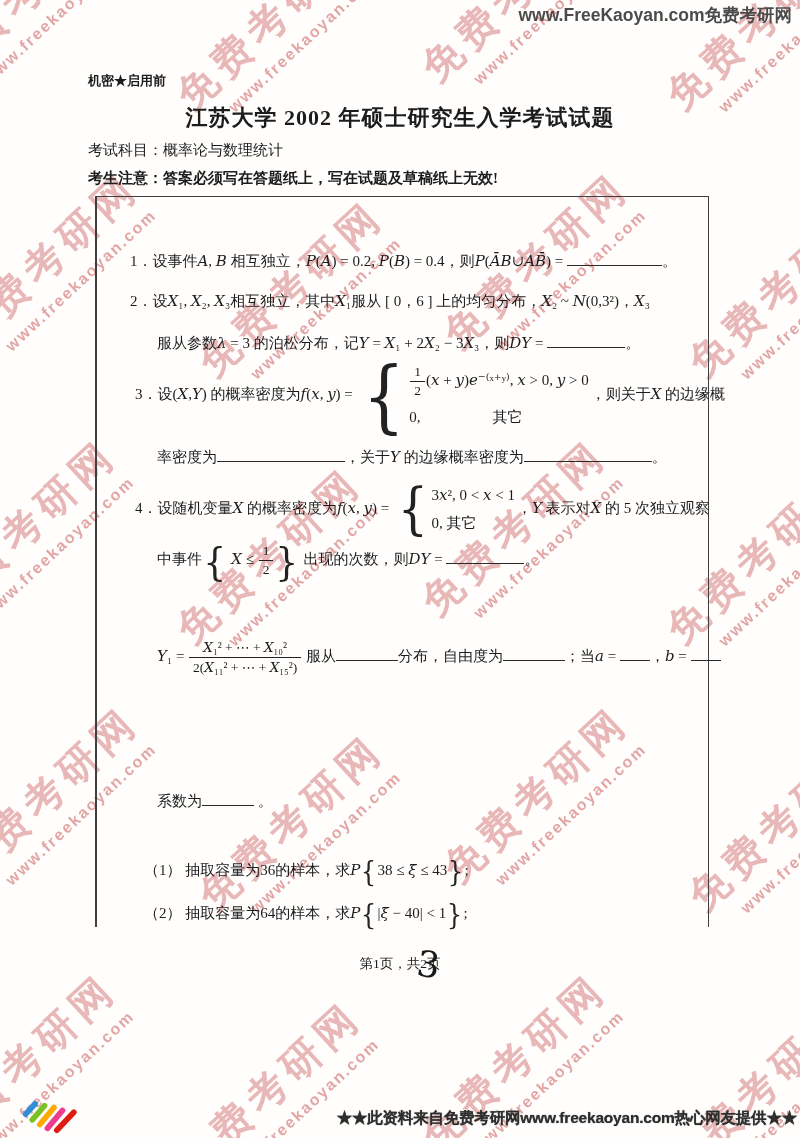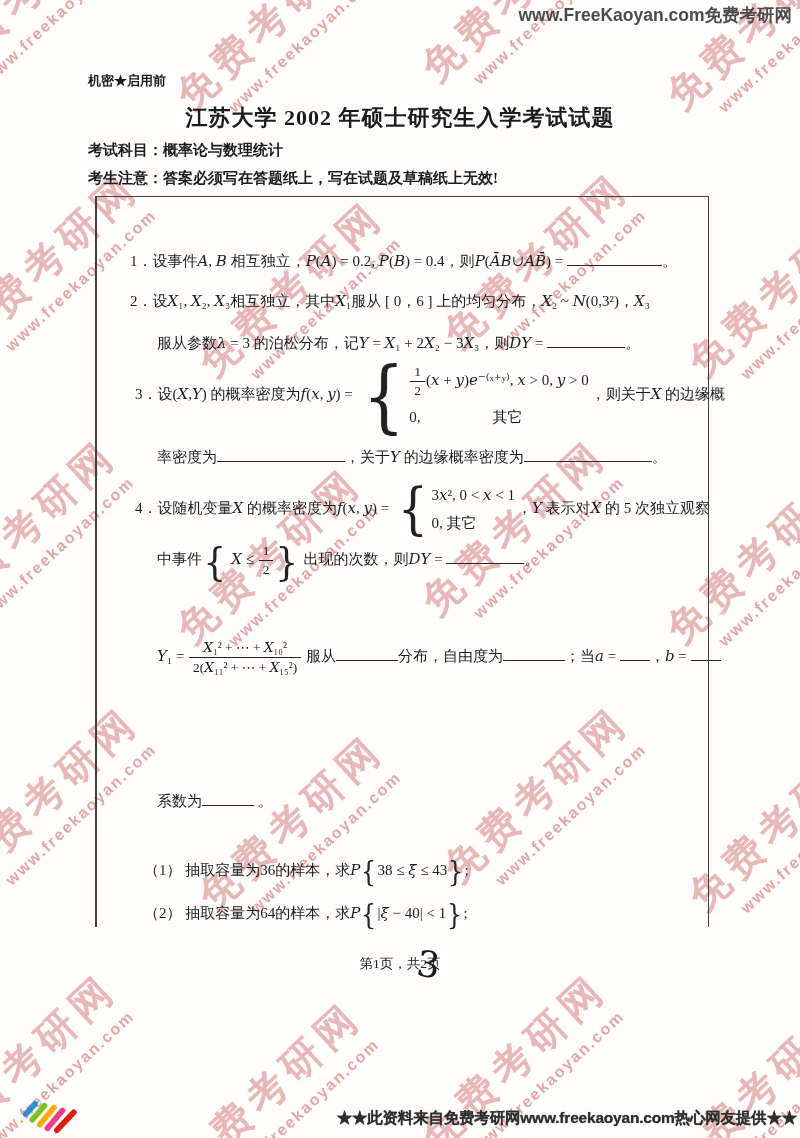--- a/index.html
+++ b/index.html
@@ -12,21 +12,21 @@
   .wm-main{font-size:40px;letter-spacing:7px;color:rgba(199,85,85,0.42);}
   .wm-sub{font-size:16px;letter-spacing:2px;margin:2px 0 0 30px;color:rgba(199,85,85,0.52);
           font-family:"Liberation Sans",sans-serif;}
   
   #content{position:absolute;left:0;top:0;width:100%;height:100%;z-index:1;}
   #site-header{position:absolute;top:3px;right:8px;font-family:"Liberation Sans",sans-serif;
                font-weight:bold;font-size:17.5px;color:#4b4b4b;}
   #confidential{position:absolute;left:88px;top:72px;font-weight:bold;font-size:13px;}
   #exam-title{position:absolute;left:0;top:103px;width:800px;text-align:center;
               font-weight:bold;font-size:22px;letter-spacing:1px;}
-  #subject-line{position:absolute;left:88px;top:141px;font-weight:bold;font-size:15px;}
+  #subject-line{position:absolute;left:88px;top:141px;font-weight:normal;font-size:15px;}
   #notice-line{position:absolute;left:88px;top:169px;font-weight:bold;font-size:15px;}
   #question-box{position:absolute;left:95px;top:196px;width:611px;height:730px;
                 border:1px solid #3f3f3f;border-bottom:none;border-left-width:2px;}
   
   .line{position:absolute;white-space:nowrap;font-size:15px;line-height:1.35;}
   .line i{font-style:italic;font-family:"DejaVu Serif","DejaVu Sans",serif;}
   .blank{display:inline-block;height:0.85em;border-bottom:1.2px solid #2a2a2a;}
   .gap{display:inline-block;}
   .frac{display:inline-block;vertical-align:middle;text-align:center;
         font-size:13.5px;line-height:1.2;padding:0 1px;}

